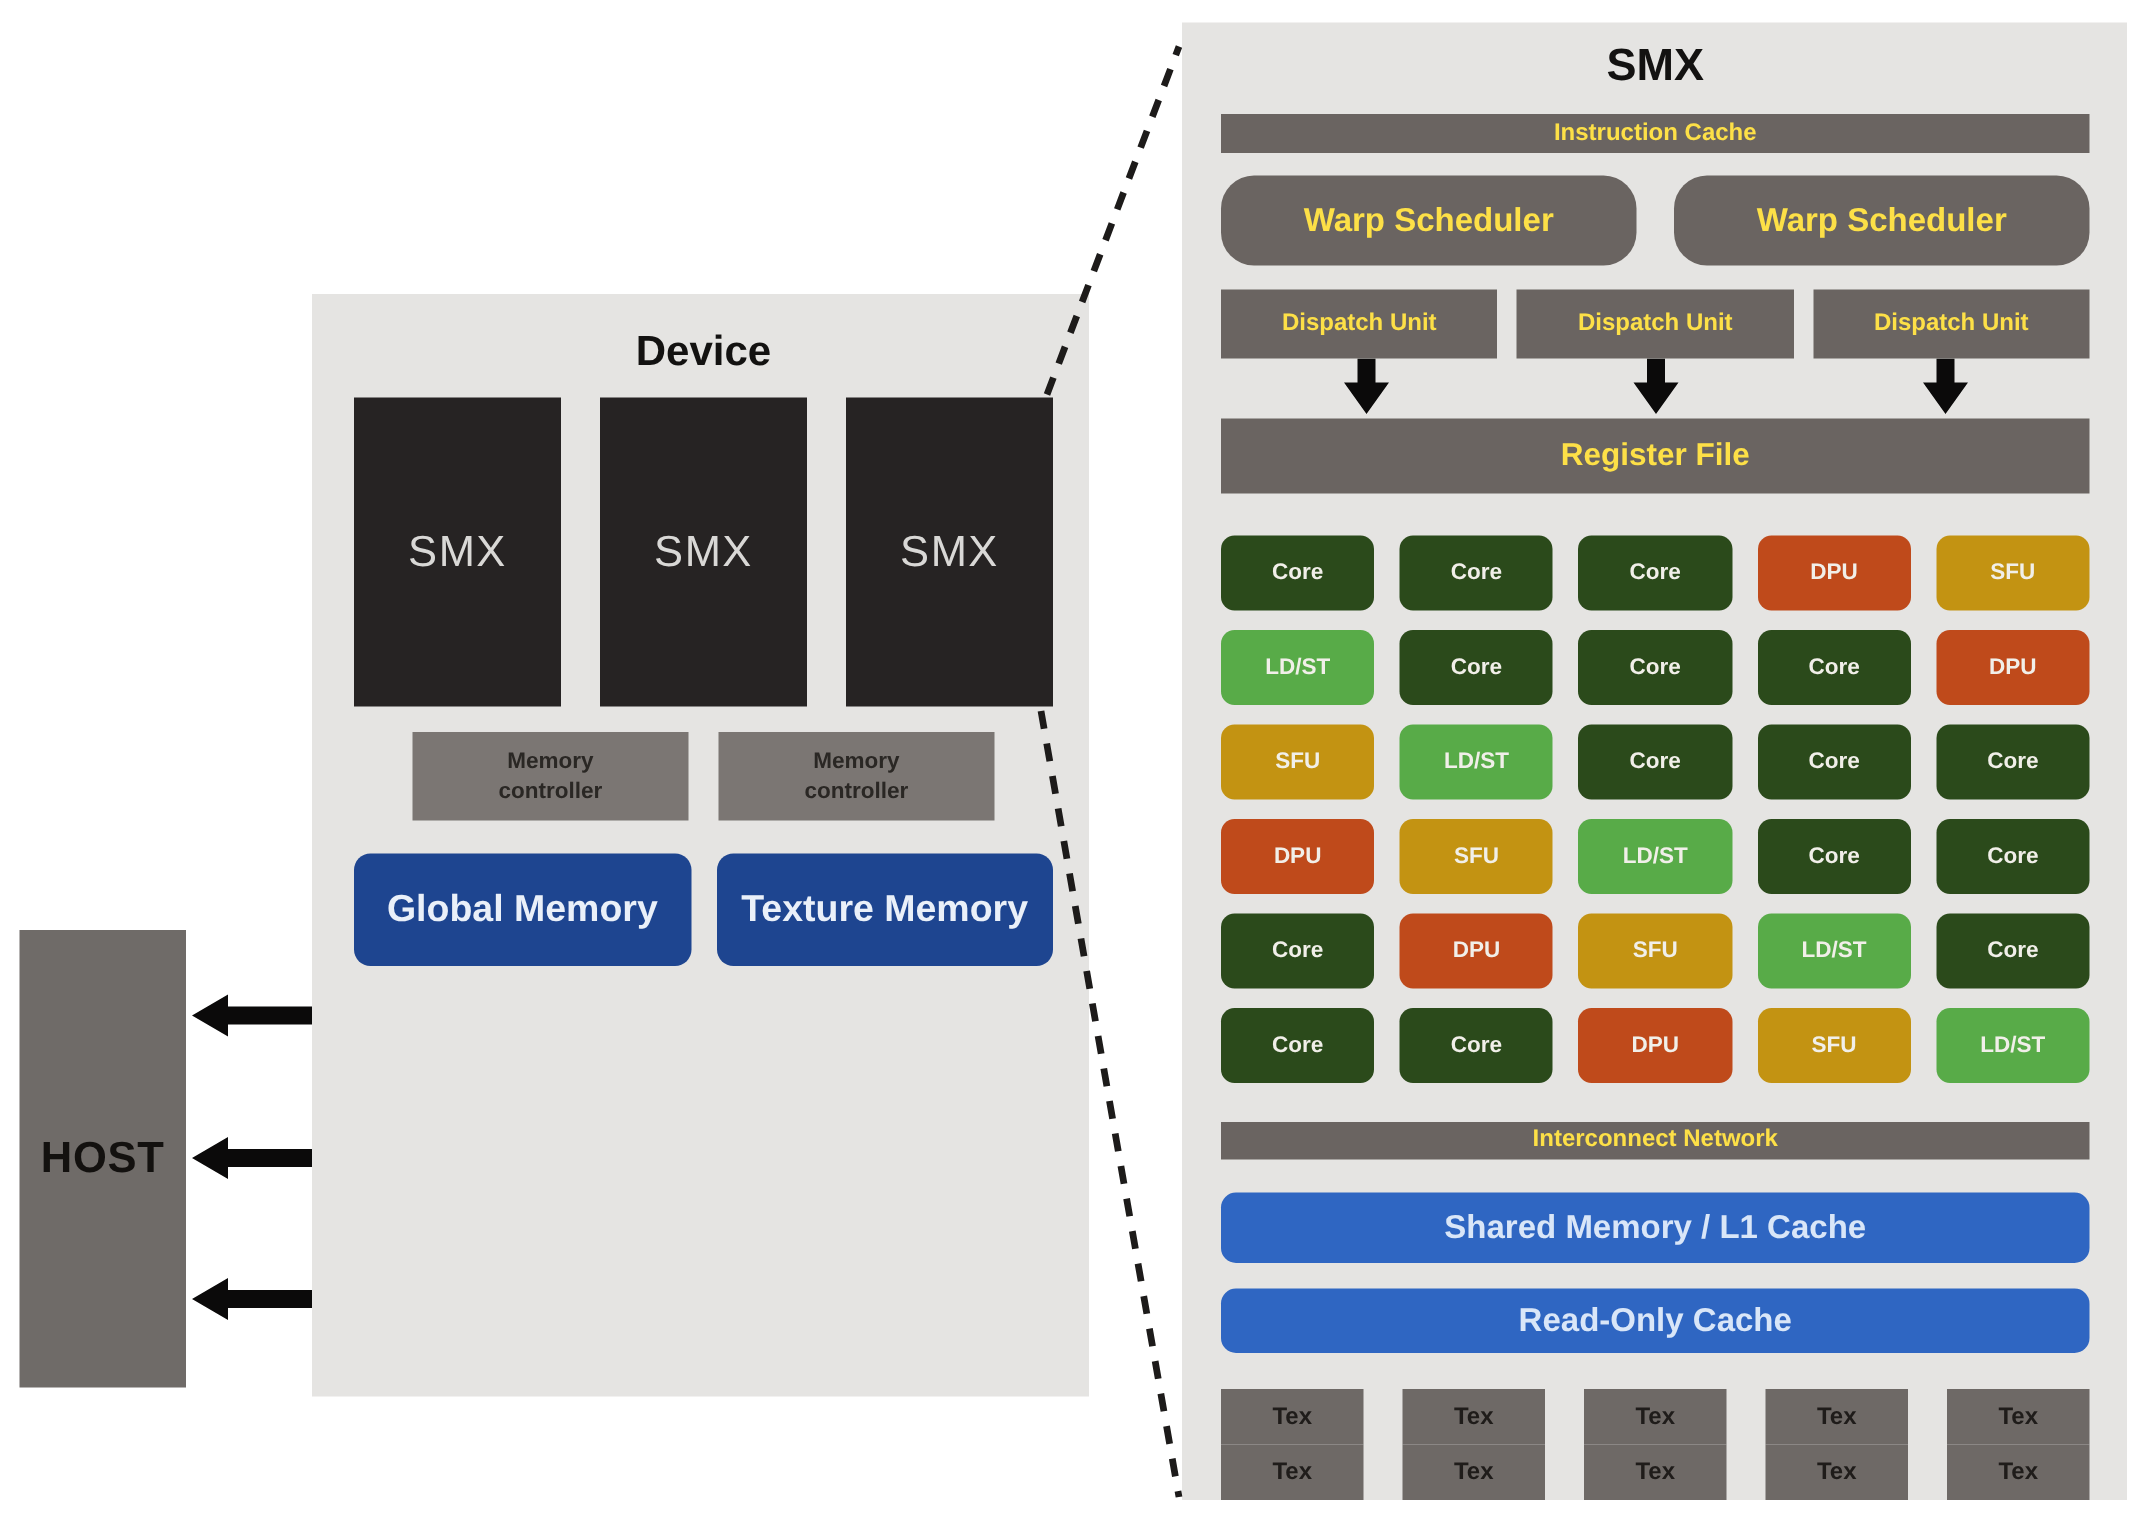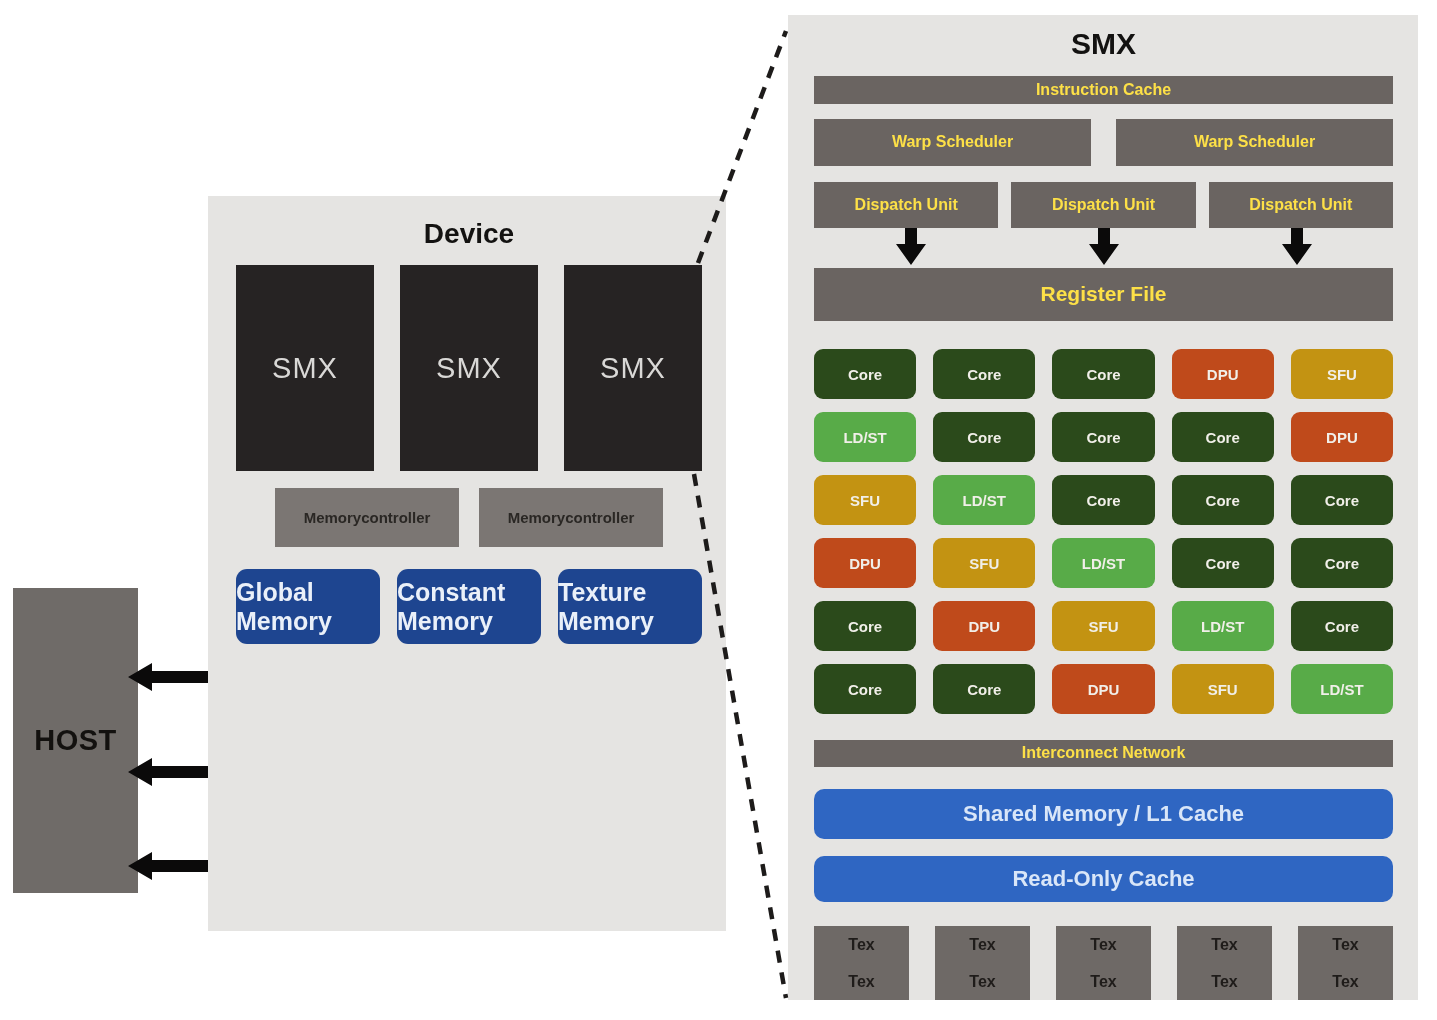--- a/index.html
+++ b/index.html
@@ -13,21 +13,21 @@
     background:var(--bar-gray,#6a6461); color:#fde047; font-weight:bold;
     display:flex; align-items:center; justify-content:center;
   }
   .blue-bar {
     background:var(--bright-blue,#2f66c2); color:#d9e6f8; font-weight:bold;
     border-radius:10px; display:flex; align-items:center; justify-content:center;
   }
 
   
   .host-box {
-    position:absolute; left:13px; top:588px; width:125px; height:305px;
+    position:absolute; left:13px; top:620px; width:111px; height:305px;
     background:var(--host-gray,#6f6b68);
     display:flex; align-items:center; justify-content:center;
   }
   .host-label { font-size:29px; font-weight:bold; color:#13110f; letter-spacing:0.5px; }
   .host-arrow { position:absolute; left:126px; width:130px; height:34px; }
   .host-arrow.a1 { top:660px; } .host-arrow.a2 { top:755px; } .host-arrow.a3 { top:849px; }
 
   
   .device-panel {
     position:absolute; left:208px; top:196px; width:518px; height:735px;
@@ -39,39 +39,39 @@
   .smx-block {
     width:138px; height:206px; background:var(--smx-block-dark,#262323);
     color:#d9d8d6; font-size:29px; letter-spacing:1px;
     display:flex; align-items:center; justify-content:center;
   }
   .l2-cache { height:50px; margin-top:23px; font-size:21px; border-radius:8px; }
   .controller-row { display:flex; justify-content:center; gap:20px; margin-top:17px; }
   .controller {
     width:184px; height:59px; background:var(--controller-gray,#7b7673);
     color:#2a2724; font-weight:bold; font-size:15px; line-height:20px;
-    display:flex; flex-direction:row; align-items:center; justify-content:center; text-align:center;
+    display:flex; flex-direction:column; align-items:center; justify-content:center; text-align:center;
   }
   .memories { display:flex; flex-direction:row; align-items:center; gap:17px; margin-top:22px; }
   .memory-box {
     width:418px; height:75px; background:var(--navy-blue,#1e4590); border-radius:11px;
     color:#eaf0f9; font-size:25px; font-weight:bold;
     display:flex; align-items:center; justify-content:center;
   }
 
   
   .smx-panel {
     position:absolute; left:788px; top:15px; width:630px; height:985px;
     background:var(--panel-bg,#e5e4e2); box-sizing:border-box;
     padding:10px 25px 0 26px; display:flex; flex-direction:column;
   }
   .smx-title { text-align:center; font-size:30px; font-weight:bold; color:#131211; height:38px; line-height:38px; }
   .instruction-cache { height:31px; margin-top:13px; font-size:16px; }
   .warp-row { display:flex; gap:25px; margin-top:15px; }
-  .warp { flex:1; height:47px; font-size:16px; }
+  .warp { flex:1; height:60px; font-size:22px;border-radius:22px; }
   .dispatch-row { display:flex; gap:13px; margin-top:16px; }
   .dispatch { flex:1; height:46px; font-size:16px; }
   .arrow-row { display:flex; height:42px; }
   .arrow-cell { flex:1; display:flex; align-items:center; justify-content:center; }
   .register-file { height:60px; margin-top:2px; font-size:21px; }
   .core-grid { display:grid; grid-template-columns:repeat(5,1fr); column-gap:17px; row-gap:13px; margin-top:28px; }
   .core-cell {
     height:50px; border-radius:9px; color:#f1efe9; font-weight:bold; font-size:15px;
     display:flex; align-items:center; justify-content:center;
   }
@@ -122,21 +122,20 @@
           <div class="ctl-line">Memory</div>
           <div class="ctl-line">controller</div>
         </div>
         <div class="controller">
           <div class="ctl-line">Memory</div>
           <div class="ctl-line">controller</div>
         </div>
       </div>
     <div class="memories" id="device-memories">
         <div class="memory-box">Global Memory</div>
-        <div class="memory-box">Constant Memory</div>
         <div class="memory-box">Texture Memory</div>
       </div>
   </div>
 
   <div class="smx-panel">
     <div class="smx-title">SMX</div>
     <div class="gray-bar instruction-cache">Instruction Cache</div>
     <div class="warp-row" id="warp-row">
         <div class="gray-bar warp">Warp Scheduler</div>
         <div class="gray-bar warp">Warp Scheduler</div>

